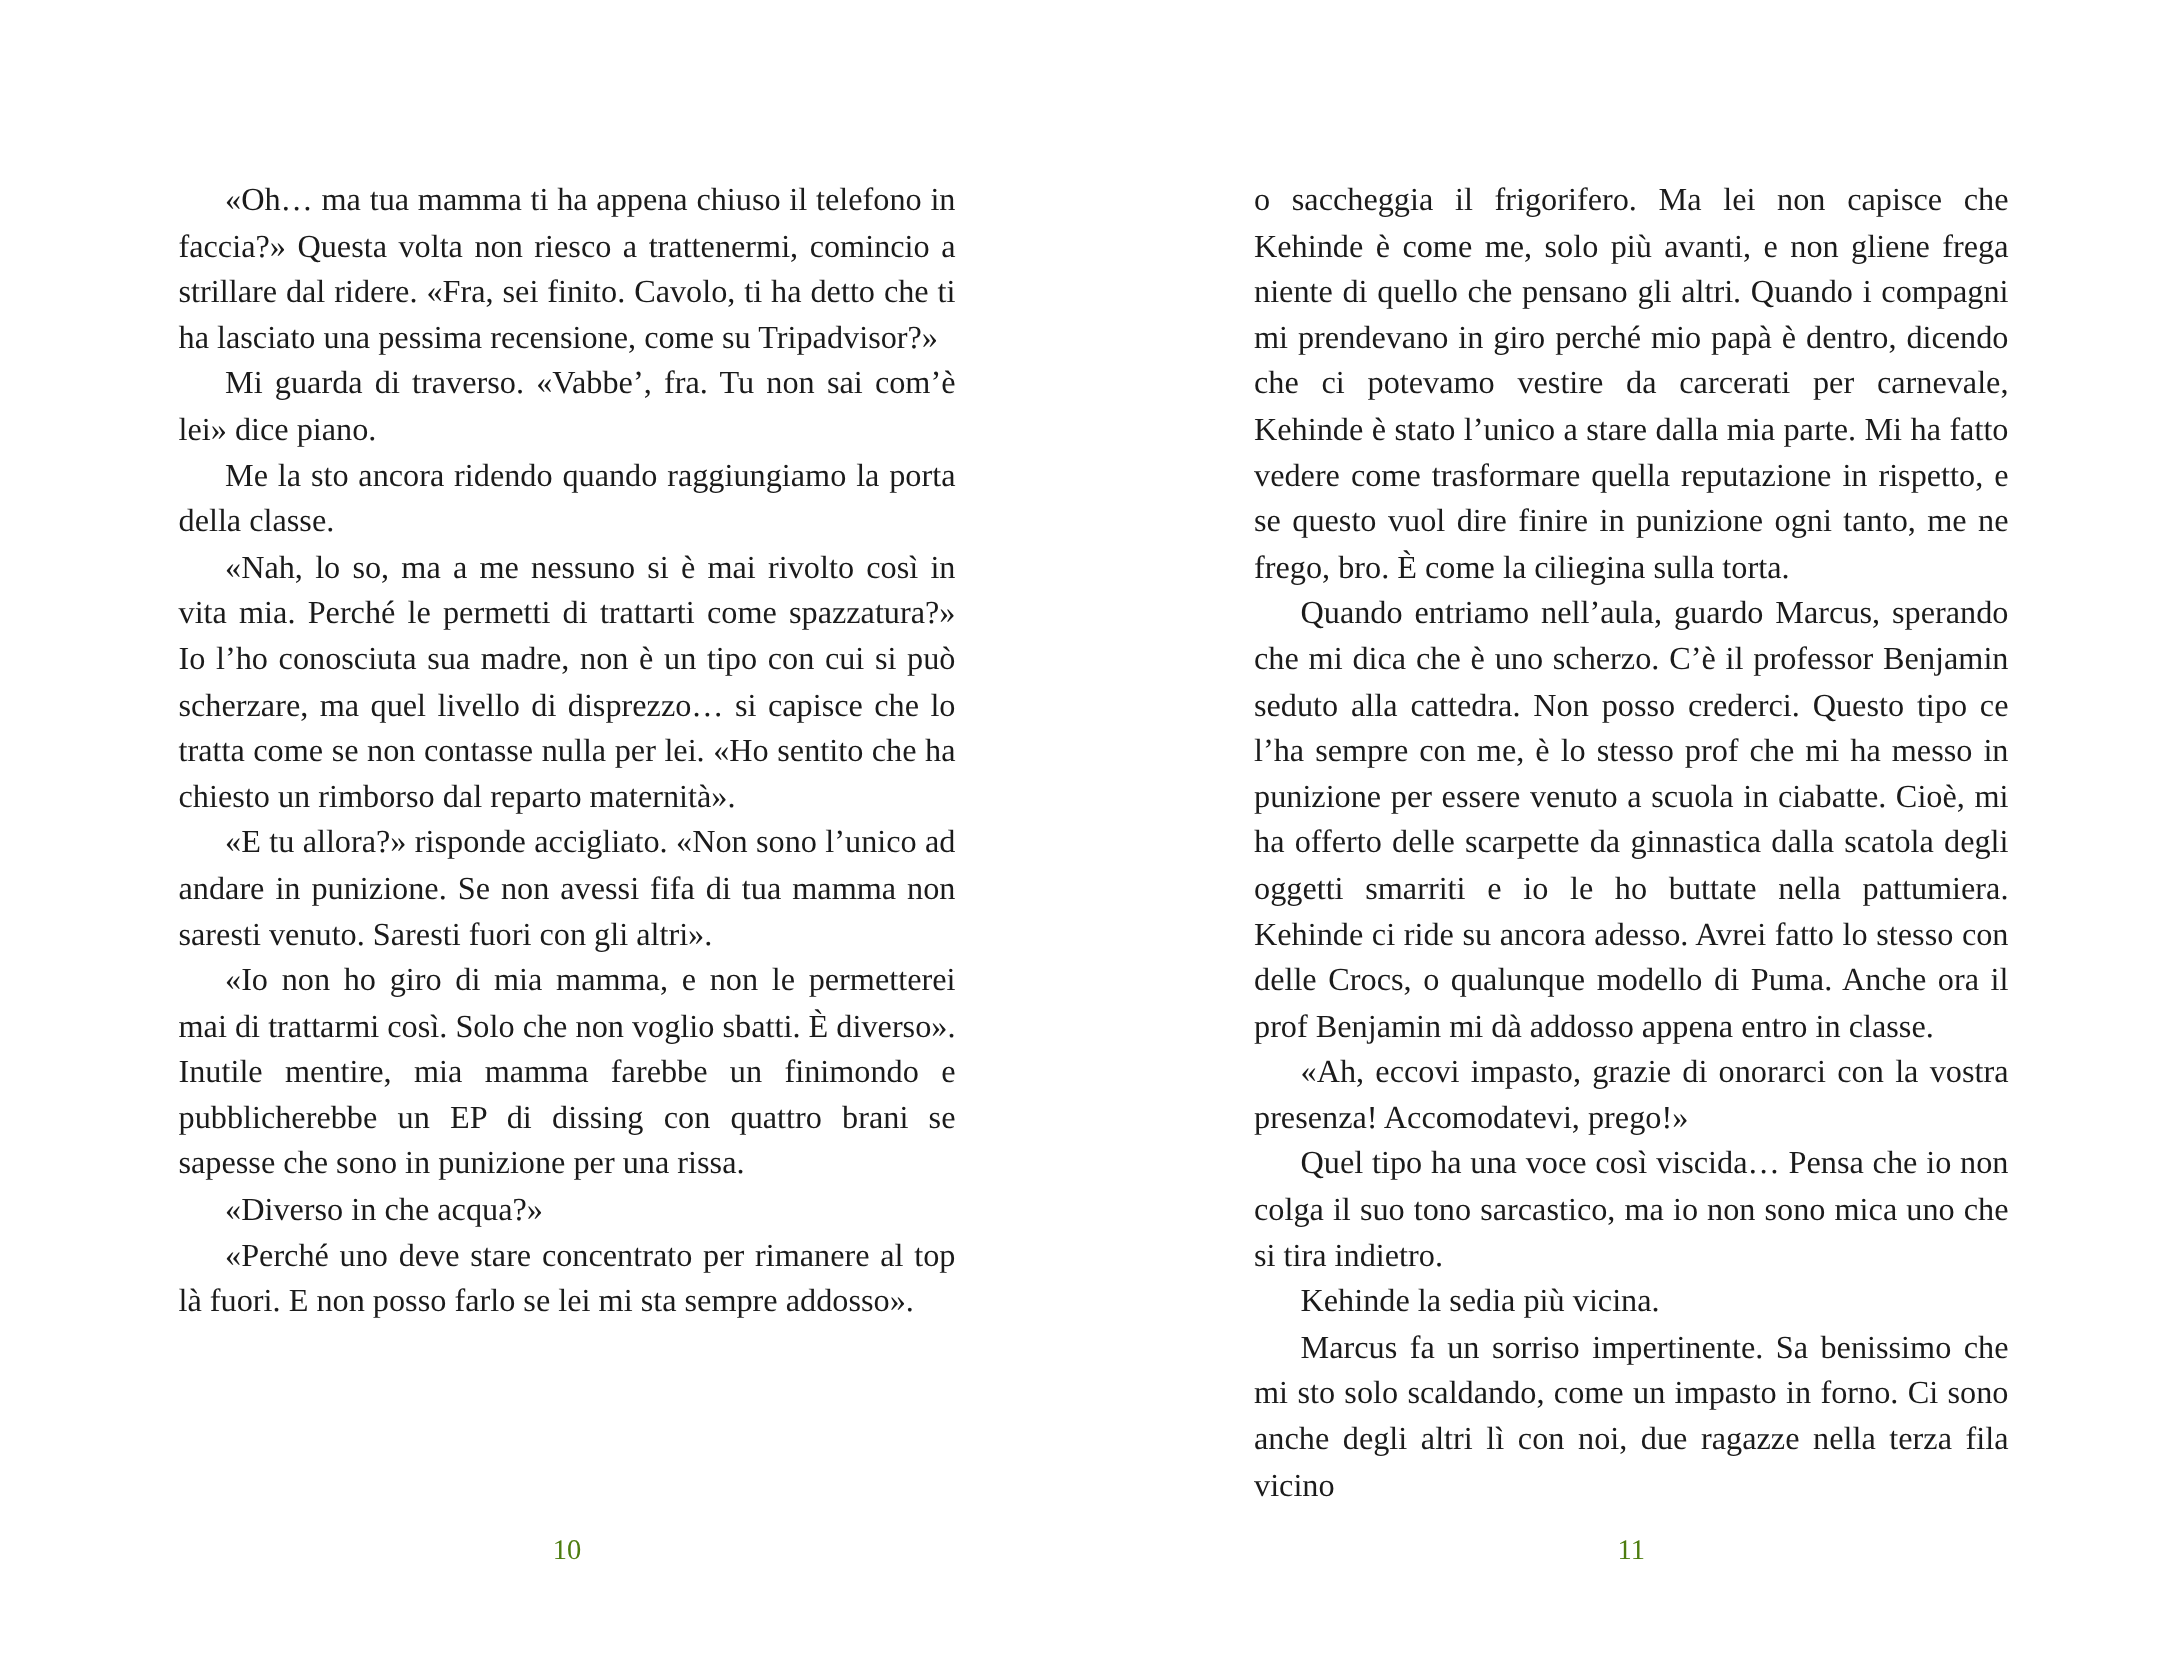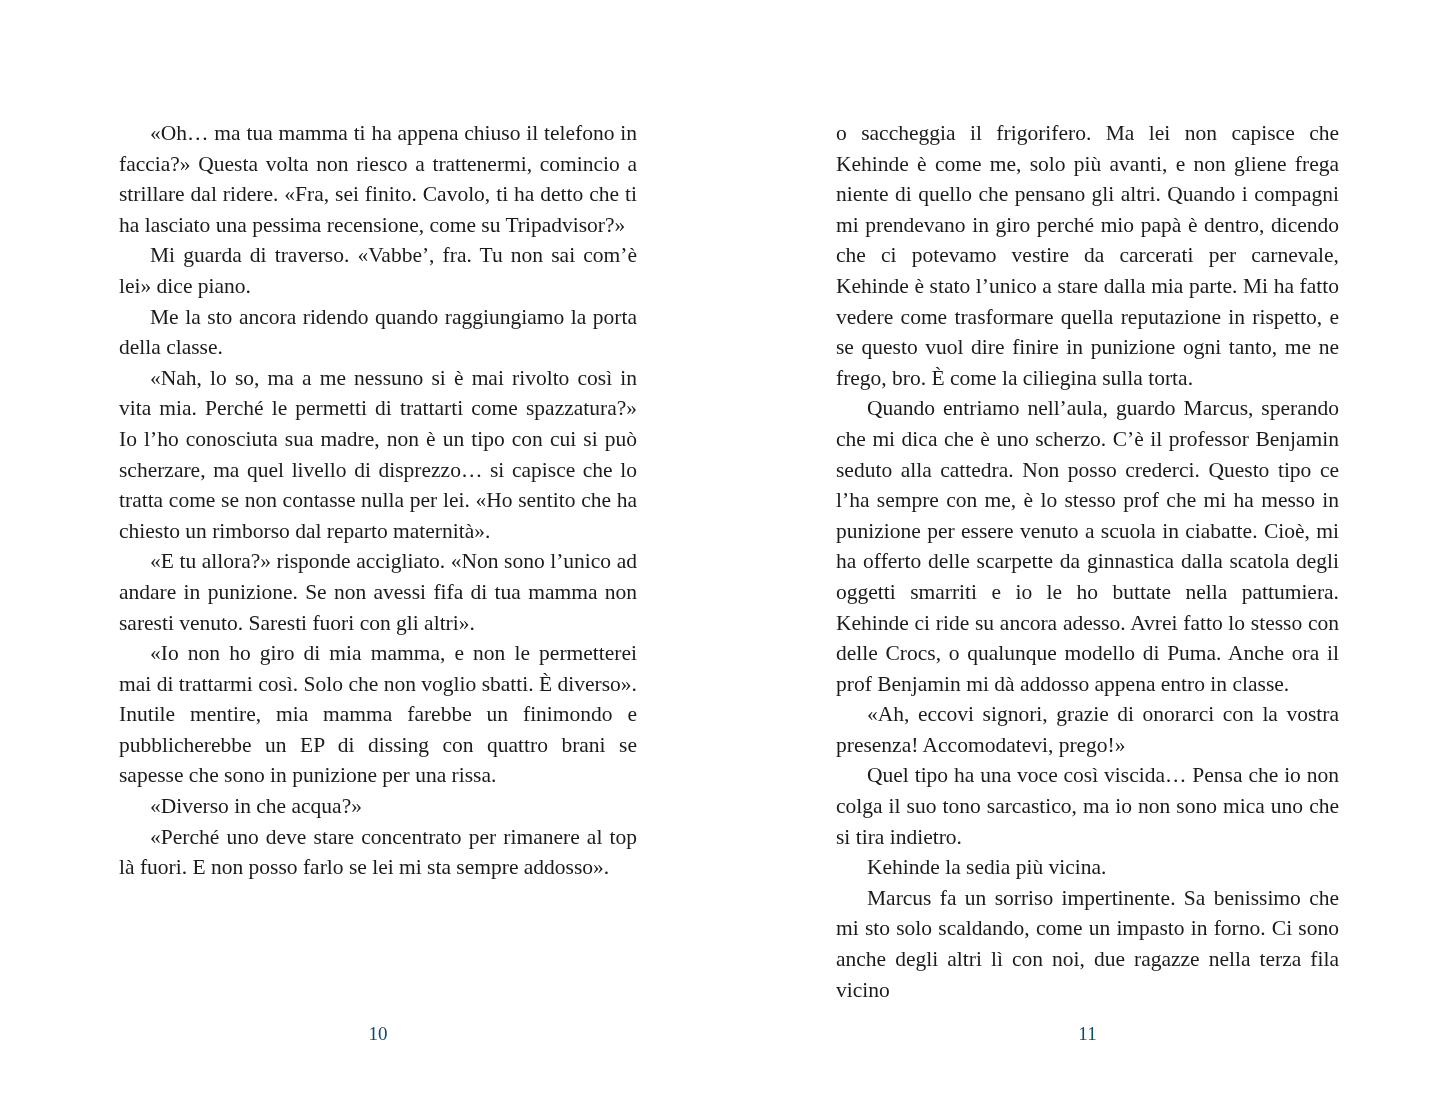--- a/index.html
+++ b/index.html
@@ -44,21 +44,21 @@
   }
   .italic {
   }
   .page-number {
     position: absolute;
     top: 905px;
     left: 0;
     width: 100%;
     text-align: center;
     font-size: 19px;
-    color: #0c4a6e;
+    color: #4d7c0f;
   }
 </style>
 </head>
 <body>
 
 <div class="spread">
 
   <section class="page page-left">
     <div class="page-text">
         <p class="para indent"><span>«Oh… ma tua mamma ti ha appena chiuso il telefono in faccia?» Questa volta non riesco a trattenermi, comincio a strillare dal ridere. «Fra, sei finito. Cavolo, ti ha detto che ti ha lasciato una pessima recensione, come su Tripadvisor?»</span></p>
@@ -70,21 +70,21 @@
         <p class="para indent"><span>«Diverso in che acqua?»</span></p>
         <p class="para indent"><span>«Perché uno deve stare concentrato per rimanere al top là fuori. E non posso farlo se lei mi sta sempre addosso».</span></p>
       </div>
     <div class="page-number">10</div>
   </section>
 
   <section class="page page-right">
     <div class="page-text">
         <p class="para"><span>o saccheggia il frigorifero. Ma lei non capisce che Kehinde è come me, solo più avanti, e non gliene frega niente di quello che pensano gli altri. Quando i compagni mi prendevano in giro perché mio papà è dentro, dicendo che ci potevamo vestire da carcerati per carnevale, Kehinde è stato l’unico a stare dalla mia parte. Mi ha fatto vedere come trasformare quella reputazione in rispetto, e se questo vuol dire finire in punizione ogni tanto, me ne frego, bro. È come la ciliegina sulla torta.</span></p>
         <p class="para indent"><span>Quando entriamo nell’aula, guardo Marcus, sperando che mi dica che è uno scherzo. C’è il professor Benjamin seduto alla cattedra. Non posso crederci. Questo tipo ce l’ha sempre con me, è lo stesso prof che mi ha messo in punizione per essere venuto a scuola in ciabatte. Cioè, mi ha offerto delle scarpette da ginnastica dalla scatola degli oggetti smarriti e io le ho buttate nella pattumiera. Kehinde ci ride su ancora adesso. Avrei fatto lo stesso con delle Crocs, o qualunque modello di Puma. Anche ora il prof Benjamin mi dà addosso appena entro in classe.</span></p>
-        <p class="para indent"><span>«Ah, eccovi signori, grazie di onorarci con la vostra presenza! Accomodatevi, prego!»</span></p>
+        <p class="para indent"><span>«Ah, eccovi impasto, grazie di onorarci con la vostra presenza! Accomodatevi, prego!»</span></p>
         <p class="para indent"><span>Quel tipo ha una voce così viscida… Pensa che io non colga il suo tono sarcastico, ma io non sono mica uno che si tira indietro.</span></p>
         <p class="para indent"><span>Kehinde la sedia più vicina.</span></p>
         <p class="para indent"><span>Marcus fa un sorriso impertinente. Sa benissimo che mi sto solo scaldando, come un impasto in forno. Ci sono anche degli altri lì con noi, due ragazze nella terza fila vicino</span></p>
       </div>
     <div class="page-number">11</div>
   </section>
 
 </div>
 
 </body></html>

